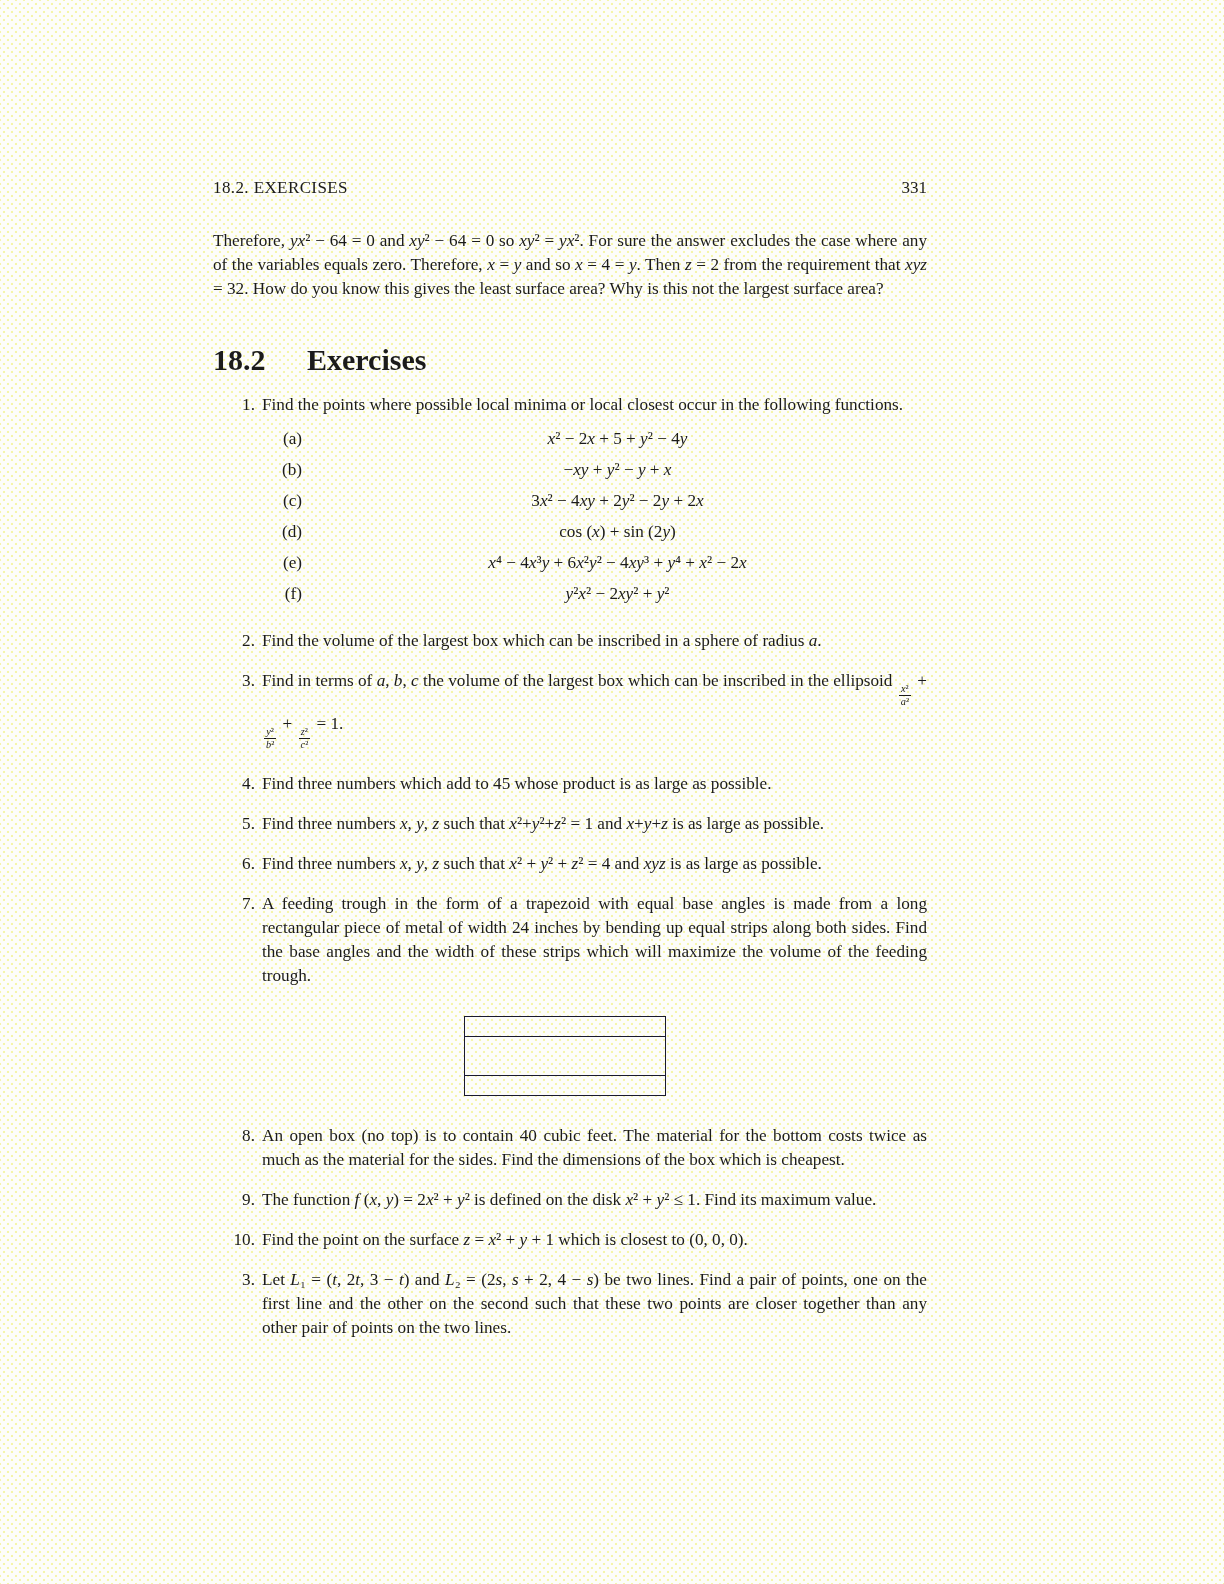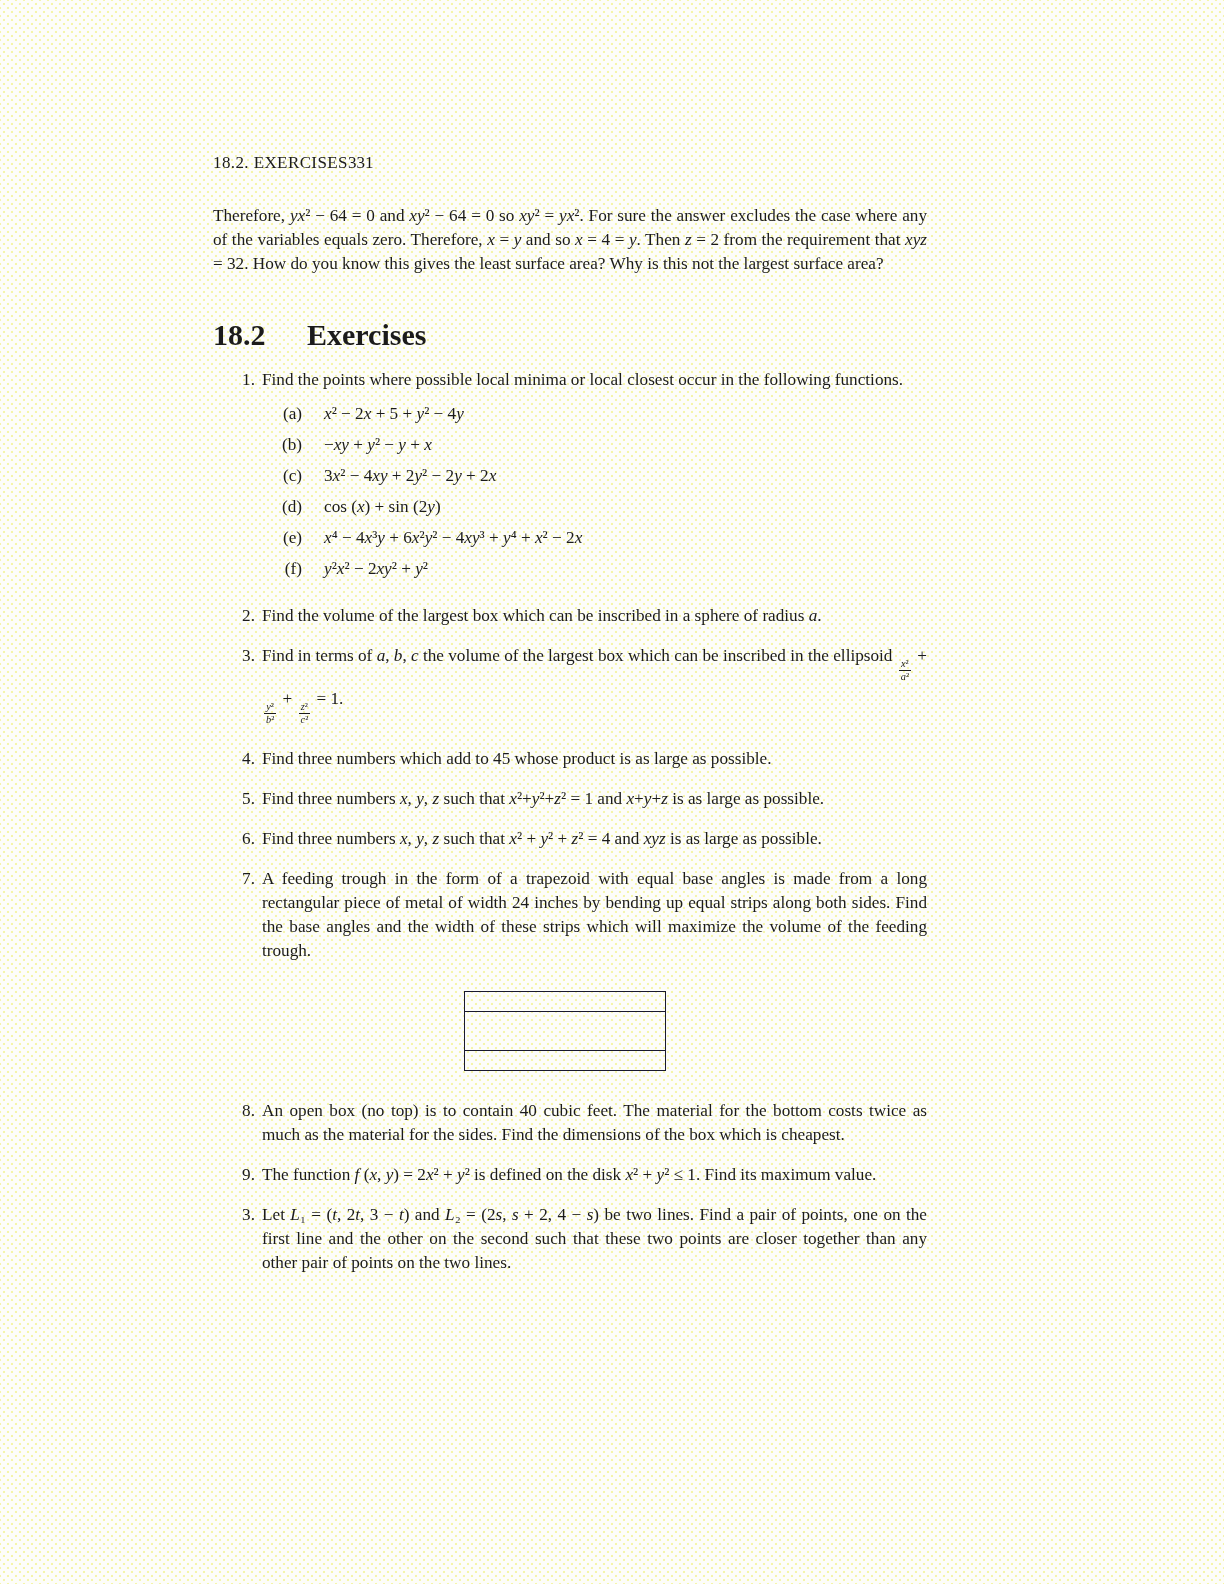--- a/index.html
+++ b/index.html
@@ -18,23 +18,25 @@
     overflow: hidden;
   }
   .doc {
     position: absolute;
     left: 213px;
     top: 152px;
     width: 714px;
   }
   .page-header {
     display: flex;
+    justify-content: space-between;
     align-items: baseline;
     font-size: 17px;
     line-height: 22px;
+    margin-top: 25px;
   }
   .running-head { letter-spacing: 0.4px; }
   .intro {
     margin: 30px 0 13px 0;
     font-size: 17.2px;
     line-height: 24px;
     text-align: justify;
   }
   .section-heading {
     margin: 40px 0 0 0;
@@ -59,21 +61,21 @@
   }
   li.item .body { flex: 1; text-align: justify; }
   .subitems { margin-top: 10px; }
   .subitem { display: flex; margin-bottom: 7px; }
   .sublabel {
     flex: none;
     width: 40px;
     text-align: right;
     margin-right: 6px;
   }
-  .subtext { flex: 1; text-align: left; margin-left: 16px; }
+  .subtext { flex: 1; text-align: center; }
   
   .frac {
     display: inline-flex;
     flex-direction: column;
     align-items: center;
     vertical-align: -0.55em;
     font-size: 0.6em;
     line-height: 1.2;
     margin: 4px 2px;
   }
@@ -229,20 +231,28 @@
 
   <li class="item">
     <span class="num">9.</span>
     <div class="body">
       <span class="text">The function <i>f</i> (<i>x</i>, <i>y</i>) = 2<i>x</i>² + <i>y</i>² is defined on the disk <i>x</i>² + <i>y</i>² ≤ 1. Find its maximum value.</span>
       
       
     </div>
   </li>
 
+  <li class="item">
+    <span class="num">10.</span>
+    <div class="body">
+      <span class="text">Find the point on the surface <i>z</i> = <i>x</i>² + <i>y</i> + 1 which is closest to (0, 0, 0).</span>
+      
+      
+    </div>
+  </li>
 
   <li class="item">
     <span class="num">3.</span>
     <div class="body">
       <span class="text">Let <i>L</i>₁ = (<i>t</i>, 2<i>t</i>, 3 − <i>t</i>) and <i>L</i>₂ = (2<i>s</i>, <i>s</i> + 2, 4 − <i>s</i>) be two lines. Find a pair of points, one on the first line and the other on the second such that these two points are closer together than any other pair of points on the two lines.</span>
       
       
     </div>
   </li>
 </ol>

